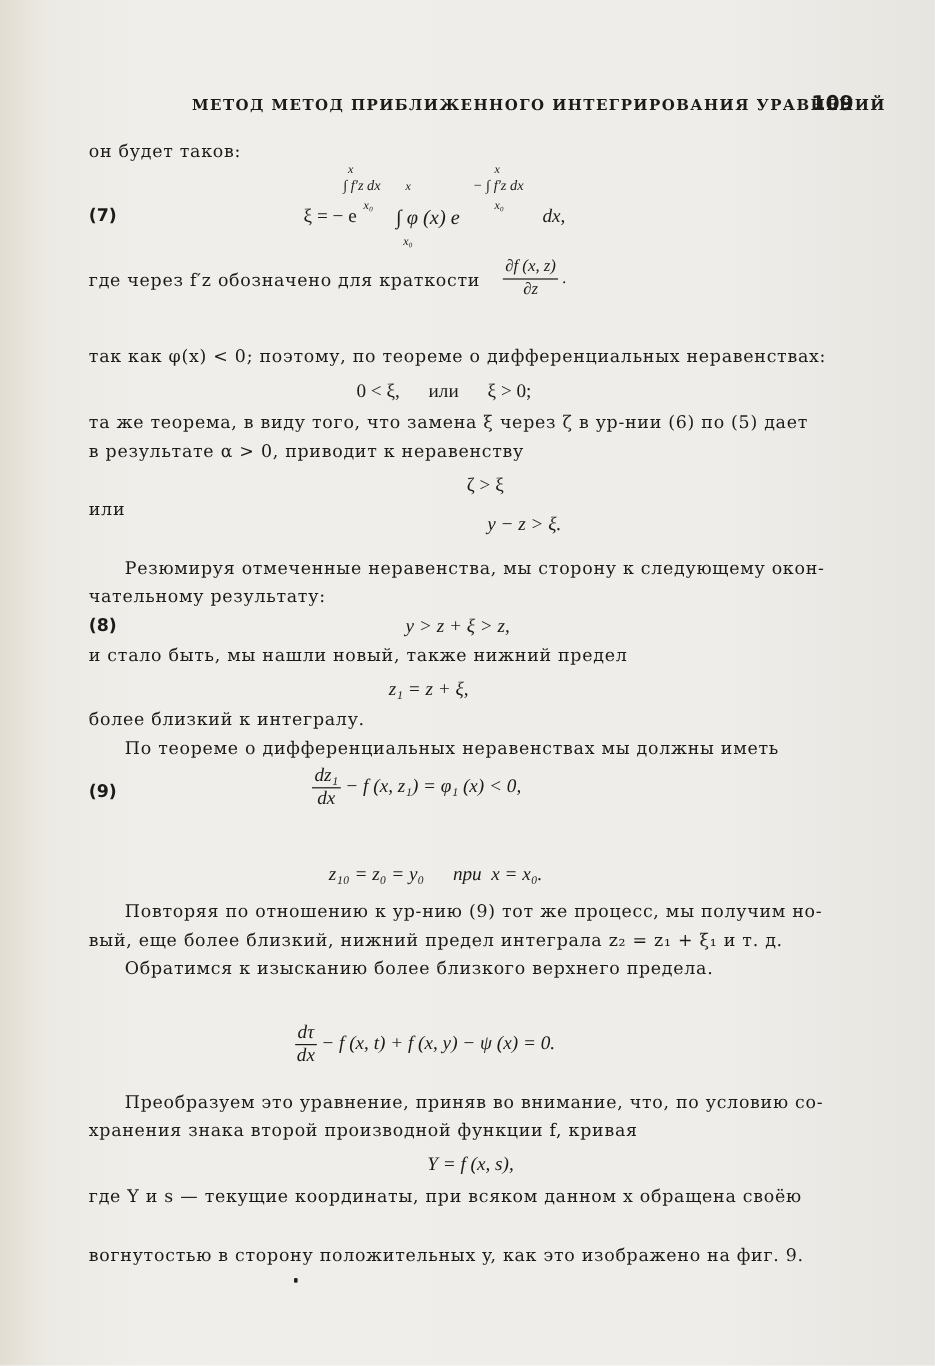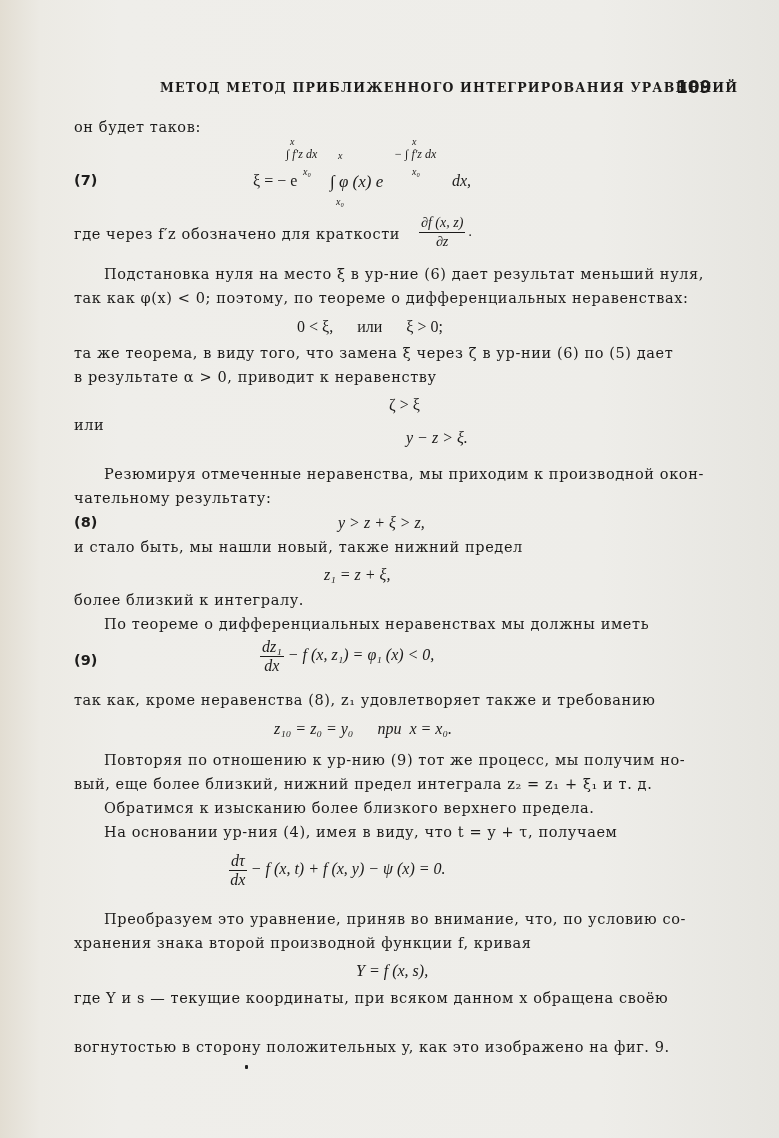--- a/index.html
+++ b/index.html
@@ -53,55 +53,52 @@
 
   <div class="abs txt" style="left:74px;top:226px;">где через f′z обозначено для краткости</div>
   <div class="abs math it" style="left:419px;top:214px;font-size:14px;">
     <span class="frac">
       <span class="num">∂f (x, z)</span>
       <span class="den">∂z</span>
     </span>
     <span>.</span>
   </div>
 
-  <div class="abs txt" style="left:104px;top:266px;">Подстановка нуля на место ξ в ур-ние (6) дает результат меньший нуля,</div>
   <div class="abs txt" style="left:74px;top:290px;">так как φ(x) &lt; 0; поэтому, по теореме о дифференциальных неравенствах:</div>
   <div class="abs math" style="left:297px;top:318px;white-space:pre;">0 &lt; ξ,      или      ξ &gt; 0;</div>
   <div class="abs txt" style="left:74px;top:345px;">та же теорема, в виду того, что замена ξ через ζ в ур-нии (6) по (5) дает</div>
   <div class="abs txt" style="left:74px;top:369px;">в результате α &gt; 0, приводит к неравенству</div>
   <div class="abs math" style="left:389px;top:396px;">ζ &gt; ξ</div>
   <div class="abs txt" style="left:74px;top:417px;">или</div>
   <div class="abs math it" style="left:370px;top:429px;margin-left:36px;">y − z &gt; ξ.</div>
 
-  <div class="abs txt" style="left:104px;top:466px;">Резюмируя отмеченные неравенства, мы приходим к производной окон-</div>
+  <div class="abs txt" style="left:104px;top:466px;">Резюмируя отмеченные неравенства, мы сторону к следующему окон-</div>
   <div class="abs txt" style="left:74px;top:490px;">чательному результату:</div>
   <div class="abs eqnum" style="left:74px;top:514px;">(8)</div>
   <div class="abs math it" style="left:338px;top:514px;">y &gt; z + ξ &gt; z,</div>
   <div class="abs txt" style="left:74px;top:539px;">и стало быть, мы нашли новый, также нижний предел</div>
   <div class="abs math it" style="left:324px;top:566px;">z₁ = z + ξ,</div>
   <div class="abs txt" style="left:104px;top:616px;">По теореме о дифференциальных неравенствах мы должны иметь</div>
   <div class="abs txt" style="left:74px;top:592px;">более близкий к интегралу.</div>
 
   <div class="abs eqnum" style="left:74px;top:652px;">(9)</div>
   <div class="abs math it" style="left:260px;top:638px;">
     <span class="frac">
       <span class="num">dz₁</span>
       <span class="den">dx</span>
     </span>
     <span>− f (x, z₁) = φ₁ (x) &lt; 0,</span>
   </div>
 
-  <div class="abs txt" style="left:74px;top:692px;">так как, кроме неравенства (8), z₁ удовлетворяет также и требованию</div>
   <div class="abs math it" style="left:274px;top:720px;white-space:pre;">z₁₀ = z₀ = y₀      при  x = x₀.</div>
   <div class="abs txt" style="left:104px;top:752px;">Повторяя по отношению к ур-нию (9) тот же процесс, мы получим но-</div>
   <div class="abs txt" style="left:104px;top:800px;">Обратимся к изысканию более близкого верхнего предела.</div>
   <div class="abs txt" style="left:74px;top:776px;">вый, еще более близкий, нижний предел интеграла z₂ = z₁ + ξ₁ и т. д.</div>
-  <div class="abs txt" style="left:104px;top:824px;">На основании ур-ния (4), имея в виду, что t = y + τ, получаем</div>
 
-  <div class="abs math it" style="left:229px;top:852px;">
+  <div class="abs math it" style="left:246px;top:852px;">
     <span class="frac">
       <span class="num">dτ</span>
       <span class="den">dx</span>
     </span>
     <span>− f (x, t) + f (x, y) − ψ (x) = 0.</span>
   </div>
 
   <div class="abs txt" style="left:74px;top:935px;">хранения знака второй производной функции f, кривая</div>
   <div class="abs txt" style="left:104px;top:911px;">Преобразуем это уравнение, приняв во внимание, что, по условию со-</div>
   <div class="abs math it" style="left:356px;top:962px;">Y = f (x, s),</div>

